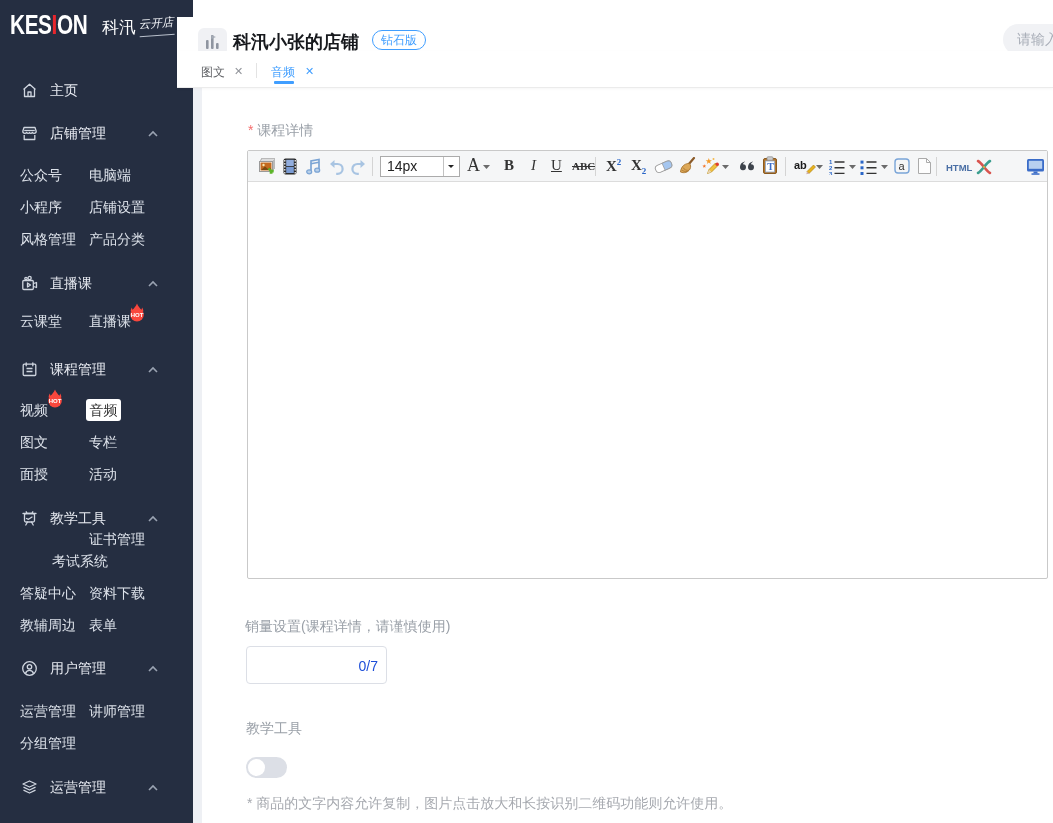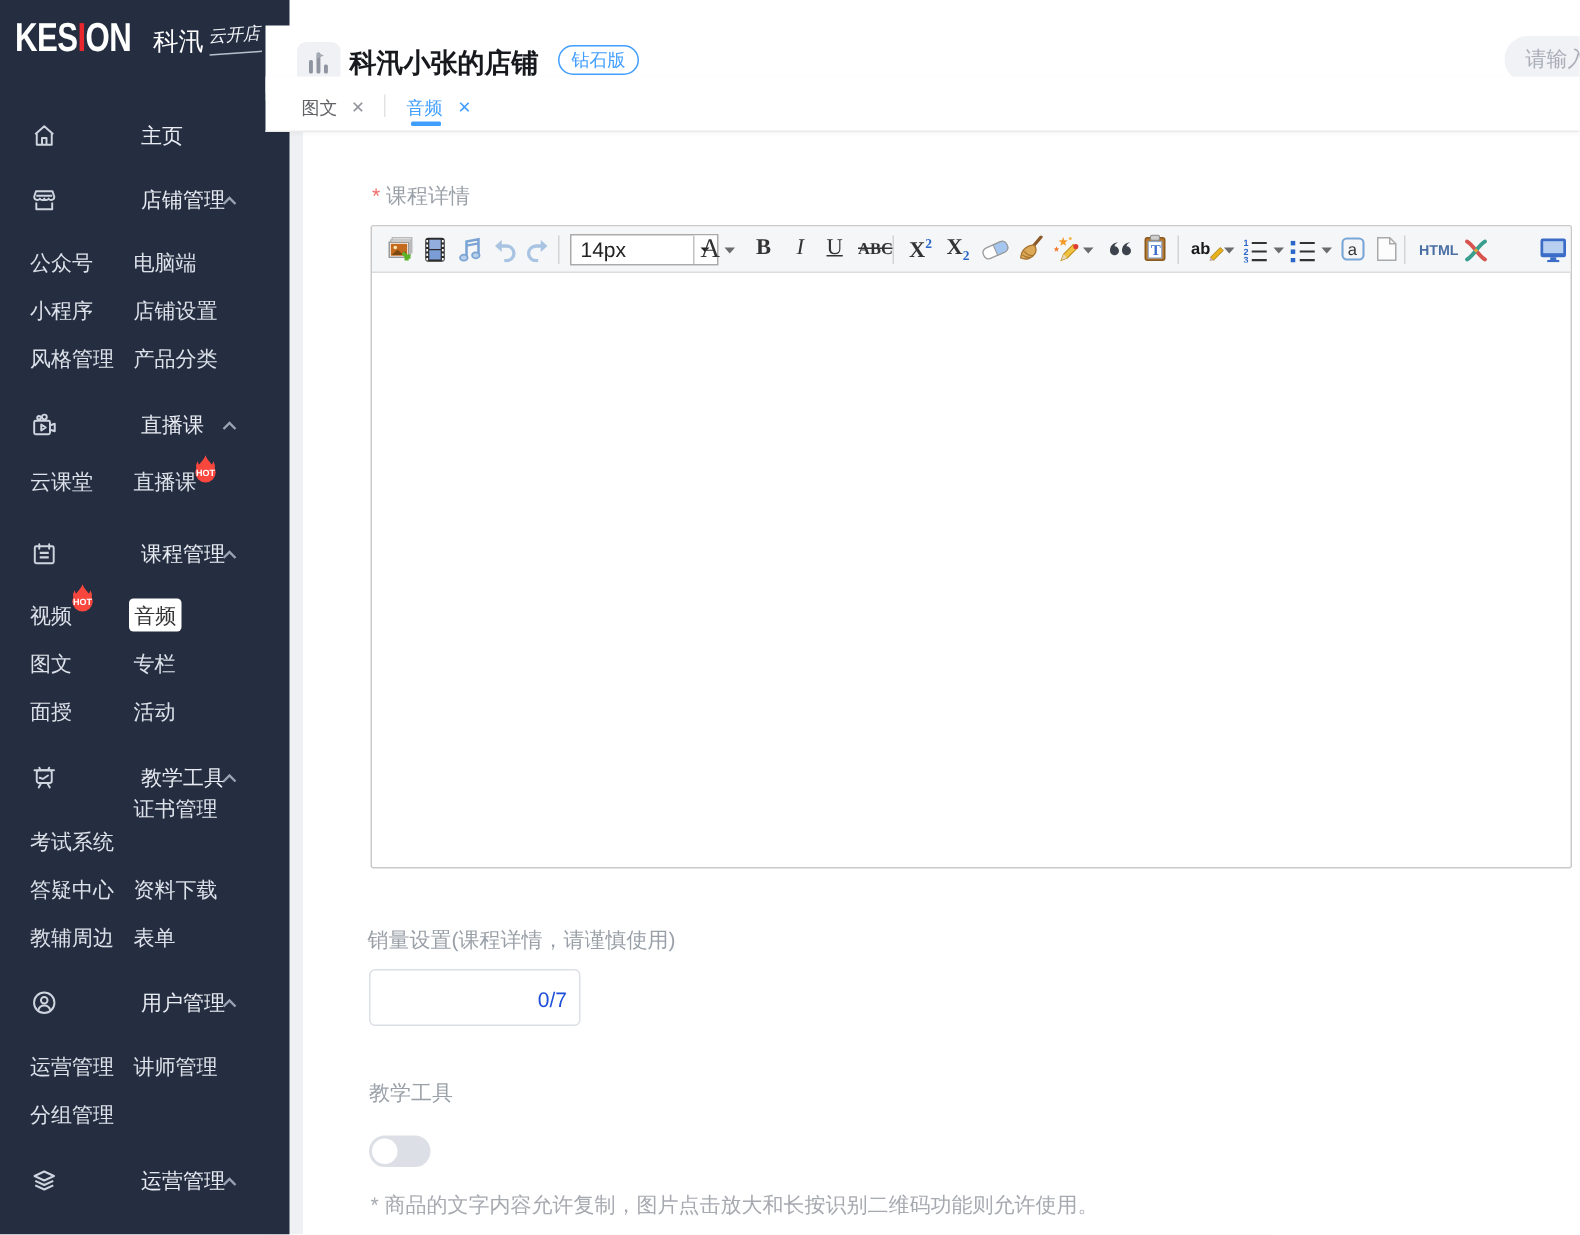--- a/index.html
+++ b/index.html
@@ -4,21 +4,21 @@
 <style>
 * { margin:0; padding:0; box-sizing:border-box; }
 html,body { width:1053px; height:823px; overflow:hidden; font-family:"Liberation Sans",sans-serif; }
 body { position:relative; background:#fff; }
 .abs { position:absolute; }
 
 
 #sidebar { left:0; top:0; width:193px; height:823px; background:#252e41; color:#e8ebf2; }
 .shead { position:absolute; font-size:14px; color:#e8ebf2; }
 .sicon { position:absolute; left:21px; width:17px; height:17px; }
-.stxt  { position:absolute; left:50px; top:0;margin-left:44px; }
+.stxt  { position:absolute; left:50px; top:0; }
 .sarr  { position:absolute; left:147px; width:12px; height:12px; }
 .sub1 { position:absolute; left:20px; font-size:14px; color:#dde2ea; }
 .sub2 { position:absolute; left:89px; font-size:14px; color:#dde2ea; }
 .hot { position:absolute; }
 #chip { position:absolute; left:86px; top:399px; width:35px; height:22px; background:#fff; border-radius:3px; color:#333; font-size:14px; text-align:center; line-height:22px; }
 
 
 #header { left:177px; top:17px; width:716px; height:50px; background:#fff; border-bottom:5px solid #14532d; }
 #hicon { position:absolute; left:21px; top:11px; width:29px; height:28px; background:#f0f1f4; border-radius:6px; }
 #htitle { position:absolute; left:56px; top:13px; font-size:18px; font-weight:bold; color:#17191d; }
@@ -34,21 +34,21 @@
 #main { left:177px; top:88px; width:876px; height:735px; background:#eef0f4; }
 #card { position:absolute; left:25px; top:0; width:851px; height:735px; background:#fff; }
 
 
 #lbl-detail { left:248px; top:122px; font-size:14px; color:#9aa0a8; }
 .red { color:#f56c6c; }
 #editor { left:247px; top:150px; width:801px; height:429px; border:1px solid #c9c9c9; border-radius:2px; background:#fff; }
 #toolbar { position:absolute; left:0; top:0; width:799px; height:31px; background:#f5f6f7; border-bottom:1px solid #dcdcdc; }
 .ti { position:absolute; top:0; }
 .tsep { position:absolute; top:6px; width:1px; height:19px; background:#d4d4d4; }
-#fontsize { position:absolute; left:132px; top:5px; width:99px; height:21px; background:#fff; border:1px solid #ababab; }
+#fontsize { position:absolute; left:132px; top:5px; width:80px; height:21px; background:#fff; border:1px solid #ababab; }
 #fontsize span { position:absolute; left:6px; top:1px; font-size:14px; color:#222; }
 #fsarr { position:absolute; right:0; top:0; width:16px; height:19px; border-left:1px solid #c2c2c2; background:#fff; }
 #fsarr:after { content:""; position:absolute; left:4px; top:8px; border:3.5px solid transparent; border-top-color:#222; }
 
 #lbl-sales { left:245px; top:618px; font-size:14px; color:#9aa0a8; }
 #sales-input { left:246px; top:646px; width:141px; height:38px; border:1px solid #dcdfe6; border-radius:4px; background:#fff; }
 #sales-count { position:absolute; right:8px; top:11px; font-size:14px; color:#1d4ed8; }
 #lbl-copy { left:246px; top:720px; font-size:14px; color:#9aa0a8; }
 #toggle { left:246px; top:757px; width:41px; height:21px; background:#dcdfe6; border-radius:11px; }
 #toggle:after { content:""; position:absolute; left:2px; top:2px; width:17px; height:17px; background:#fff; border-radius:50%; }
@@ -139,21 +139,21 @@
       <path d="M2 3.5 H15" stroke-linecap="round"></path>
       <rect x="3.5" y="3.5" width="10" height="8.5" rx="1.5"></rect>
       <path d="M5.5 8.5 L7.5 9.3 L11 7" stroke-linecap="round" stroke-linejoin="round"></path>
       <path d="M6.5 12 L4.8 15 M10.5 12 L12.2 15 M5.2 1.8 L6 3.5 M11.8 1.8 L11 3.5" stroke-linecap="round"></path>
     </svg>
   <span class="shead stxt" style="top:510px;">教学工具</span>
   <svg class="sarr" style="top:513px;" viewBox="0 0 12 12" fill="none" stroke="#9aa3b2" stroke-width="1.6">
       <path d="M2 8 L6 4 L10 8"></path>
     </svg>
 
-  <span class="sub1" style="top:553px;">考试系统</span>
+  <span class="sub1" style="top:553px;margin-left:32px;">考试系统</span>
     <span class="sub2" style="top:531px;">证书管理</span>
   <span class="sub1" style="top:585px;">答疑中心</span>
     <span class="sub2" style="top:585px;">资料下载</span>
   <span class="sub1" style="top:617px;">教辅周边</span>
     <span class="sub2" style="top:617px;">表单</span>
 
   <svg class="sicon" style="top:660px;" viewBox="0 0 17 17" fill="none" stroke="#cfd5df" stroke-width="1.3">
       <circle cx="8.5" cy="8.5" r="6.8"></circle>
       <circle cx="8.5" cy="6.8" r="2.2"></circle>
       <path d="M4.5 13.5 C5 11.5 6.5 10.3 8.5 10.3 C10.5 10.3 12 11.5 12.5 13.5"></path>

